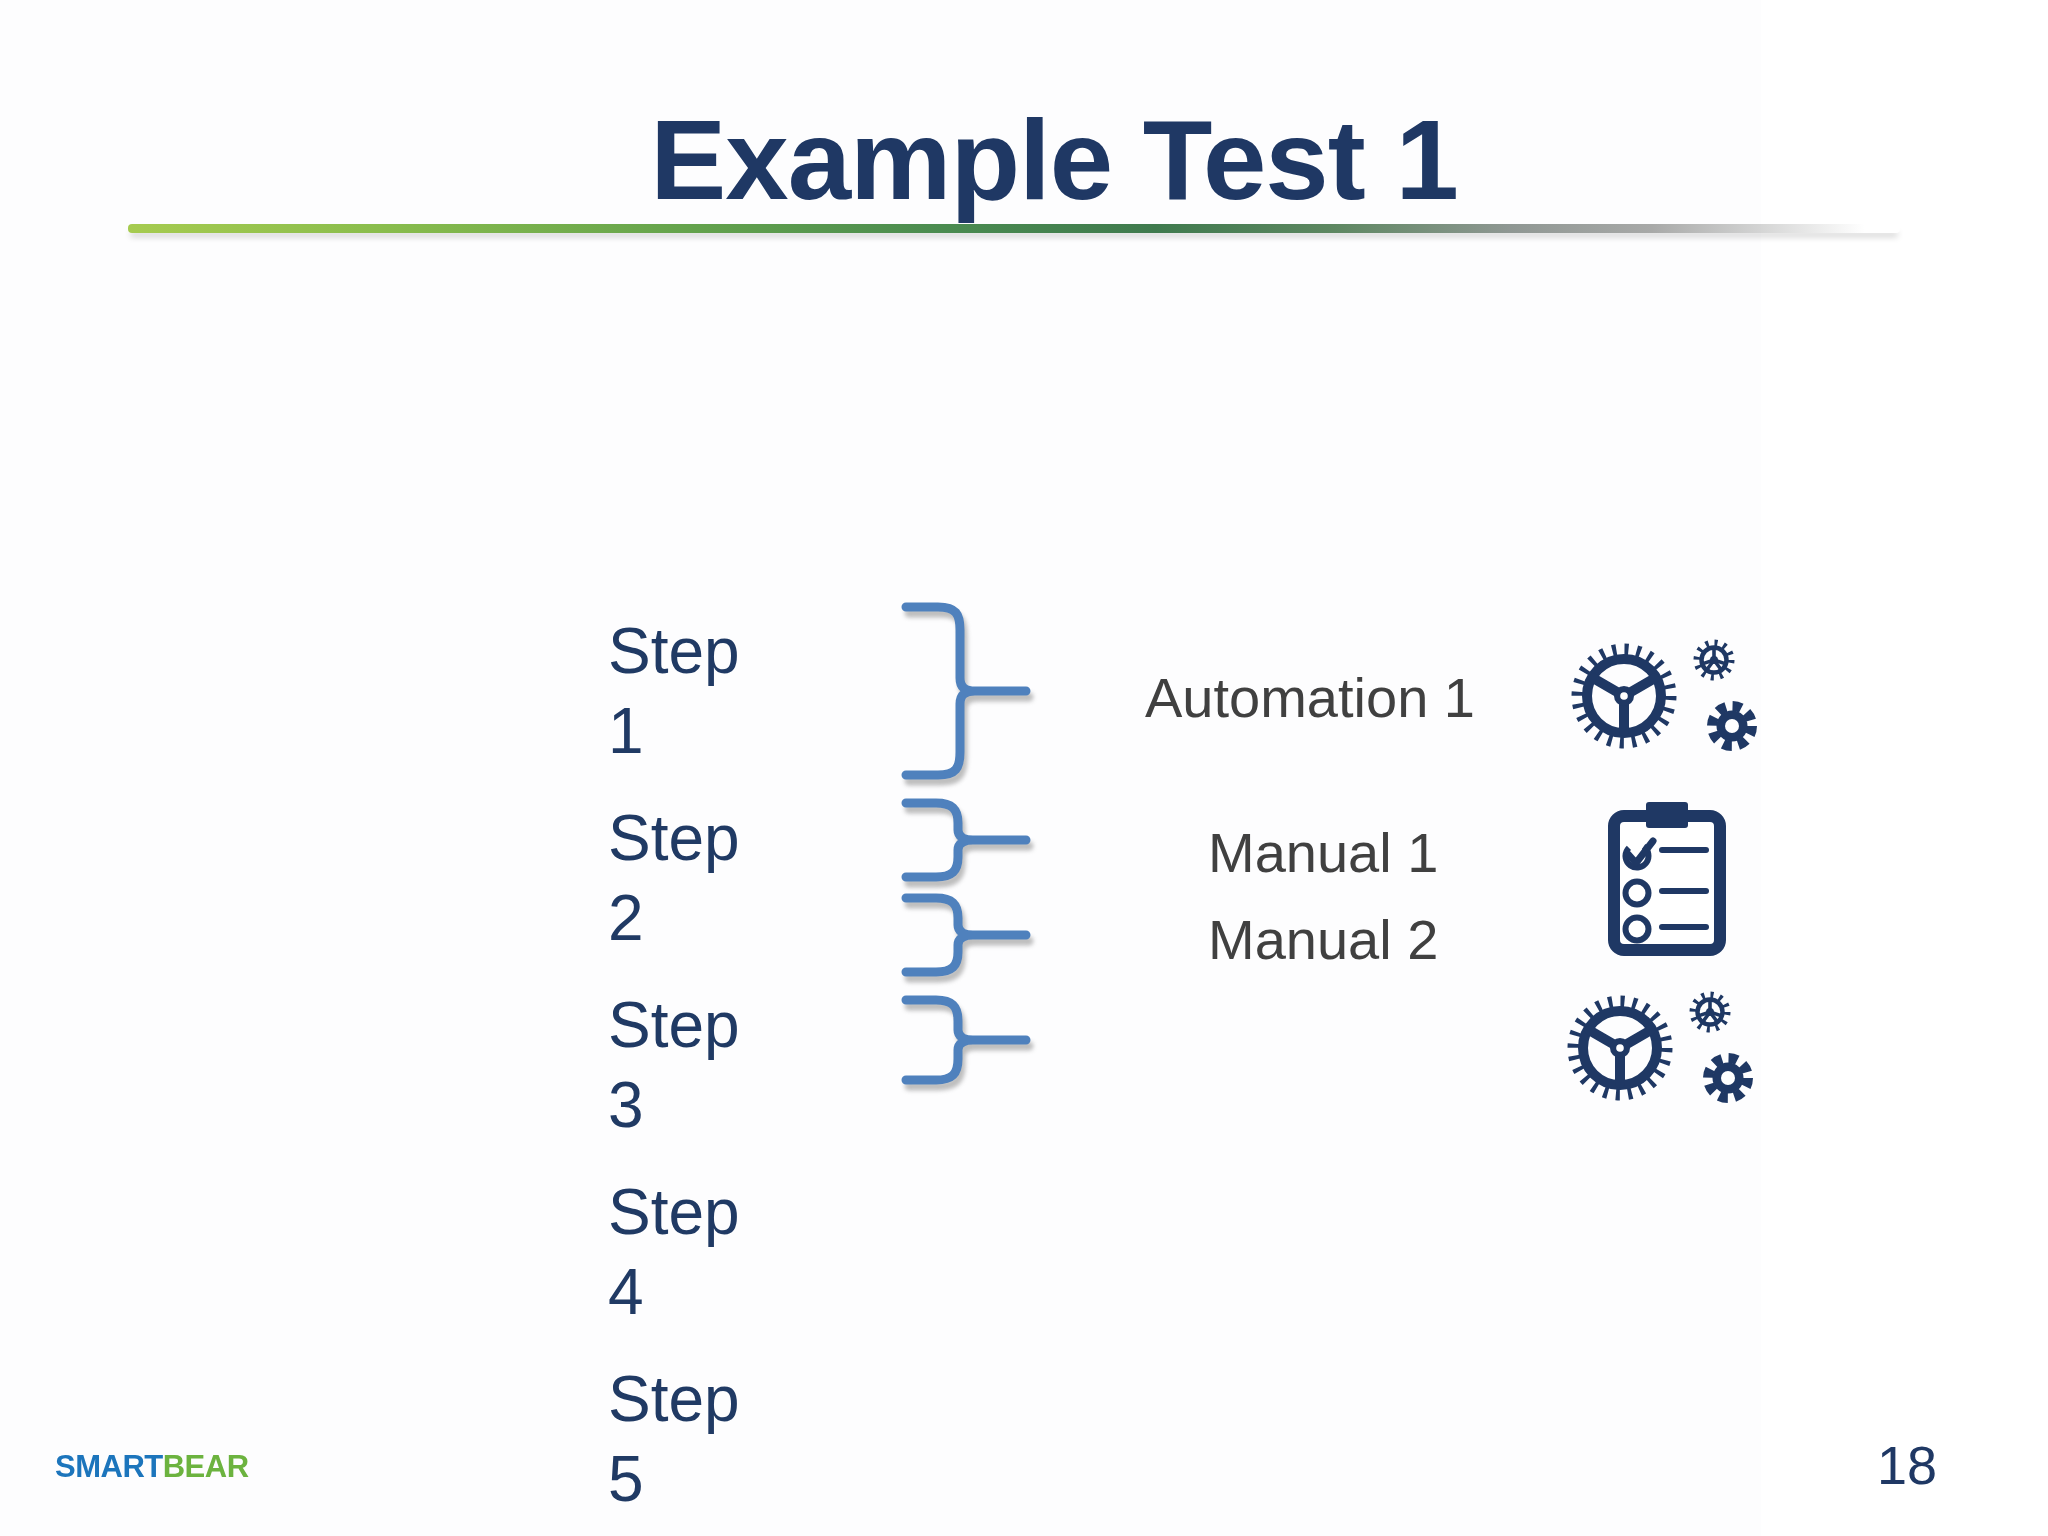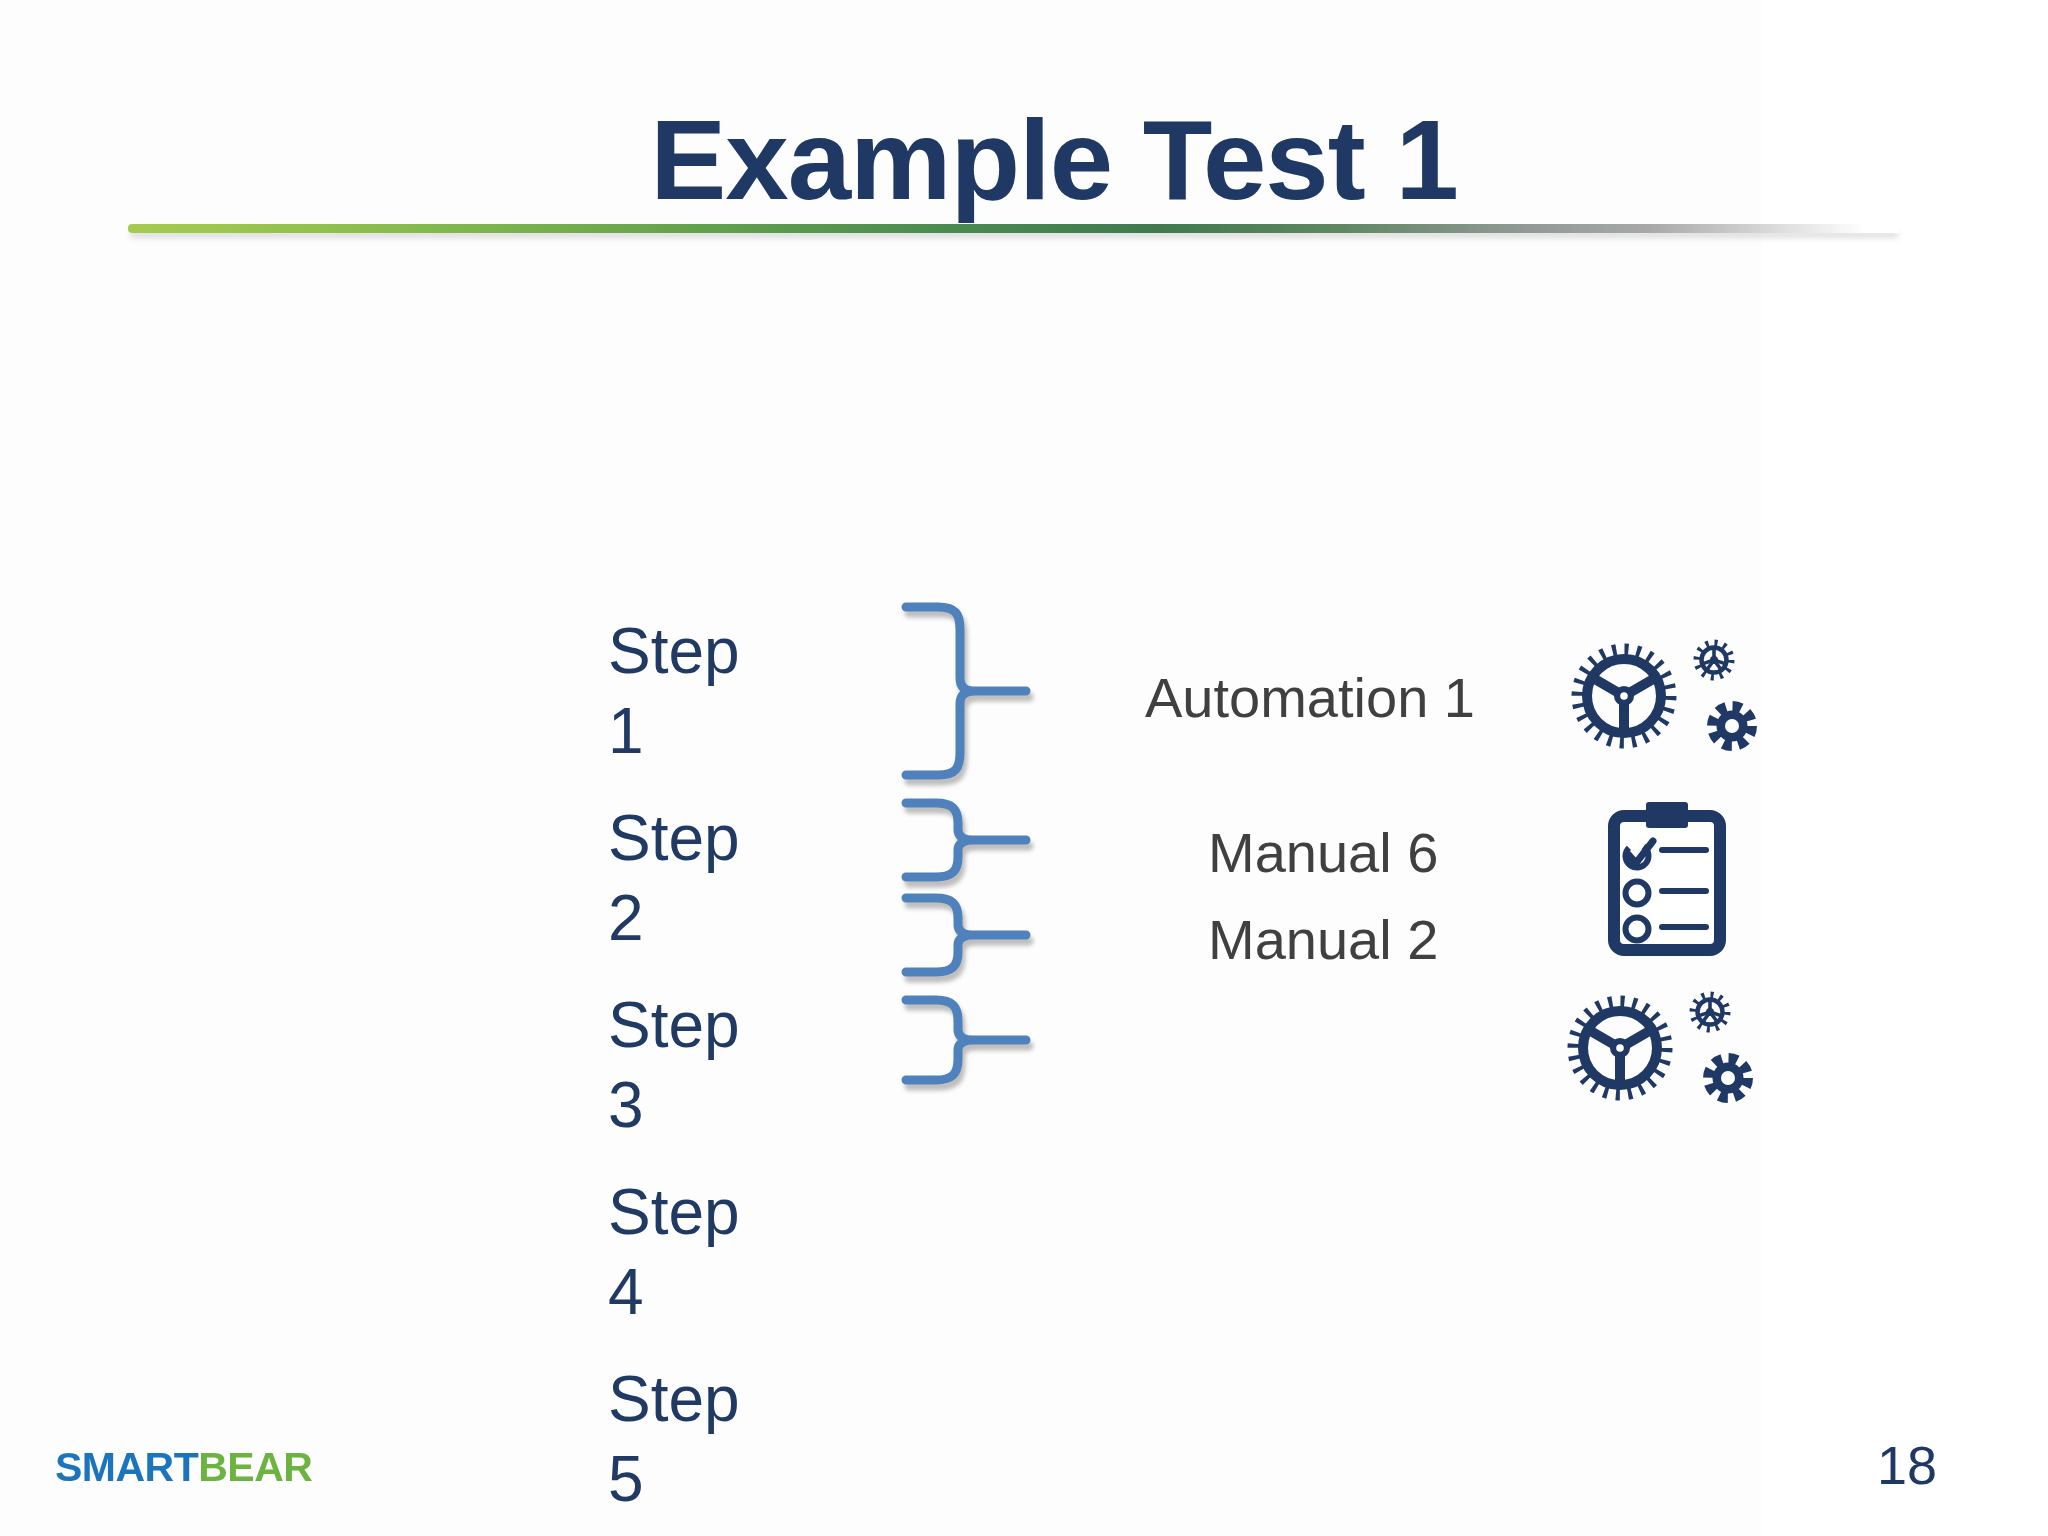--- a/index.html
+++ b/index.html
@@ -93,21 +93,21 @@
   .map-label.wrap { width: 410px; }
   
   .icon-box { position: absolute; z-index: 2; }
   .navy-fill { fill: #1f3864; }
   .navy-stroke { stroke: #1f3864; fill: none; }
   
   .logo {
     position: absolute;
     left: 55px;
     top: 1442px;
-    font-size: 41px;
+    font-size: 31px;
     font-weight: bold;
     letter-spacing: -0.5px;
     line-height: 50px;
     z-index: 2;
   }
   .logo .smart { color: #1c75bc; }
   .logo .bear  { color: #6cb33f; }
   .page-number {
     position: absolute;
     left: 1867px;
@@ -142,21 +142,21 @@
     <path d="M 10 6 L 40 6 C 56 6 62 12 62 26 L 62 33 C 62 39 67 43 77 43 L 130 43 L 77 43 C 67 43 62 47 62 53 L 62 60 C 62 74 56 80 40 80 L 10 80"></path>
   </svg>
   <svg class="brace" style="left:896px; top:892px;" width="136" height="86" viewBox="0 0 136 86">
     <path d="M 10 6 L 40 6 C 56 6 62 12 62 26 L 62 33 C 62 39 67 43 77 43 L 130 43 L 77 43 C 67 43 62 47 62 53 L 62 60 C 62 74 56 80 40 80 L 10 80"></path>
   </svg>
   <svg class="brace" style="left:896px; top:994px;" width="136" height="92" viewBox="0 0 136 92">
     <path d="M 10 6 L 40 6 C 56 6 62 12 62 27 L 62 36 C 62 42 67 46 77 46 L 130 46 L 77 46 C 67 46 62 50 62 56 L 62 65 C 62 80 56 86 40 86 L 10 86"></path>
   </svg>
 
   <div class="map-label wrap" style="left:1145px; top:655px;">Automation 1</div>
-  <div class="map-label" style="left:1208px; top:810px;">Manual 6</div>
+  <div class="map-label" style="left:1208px; top:810px;">Manual 1</div>
   <div class="map-label" style="left:1208px; top:897px;">Manual 2</div>
 
   <svg class="icon-box" style="left:1562px; top:630px;" width="200" height="132" viewBox="0 0 200 132">
     <g>
       <circle cx="62" cy="66" r="46" class="navy-stroke" stroke-width="13" stroke-dasharray="4 8.05"></circle>
       <circle cx="62" cy="66" r="37" class="navy-stroke" stroke-width="10"></circle>
       <g stroke="#1f3864" stroke-width="10" stroke-linecap="round">
         <line x1="62" y1="66" x2="62" y2="101"></line>
         <line x1="62" y1="66" x2="31.8" y2="48.5"></line>
         <line x1="62" y1="66" x2="92.2" y2="48.5"></line>

